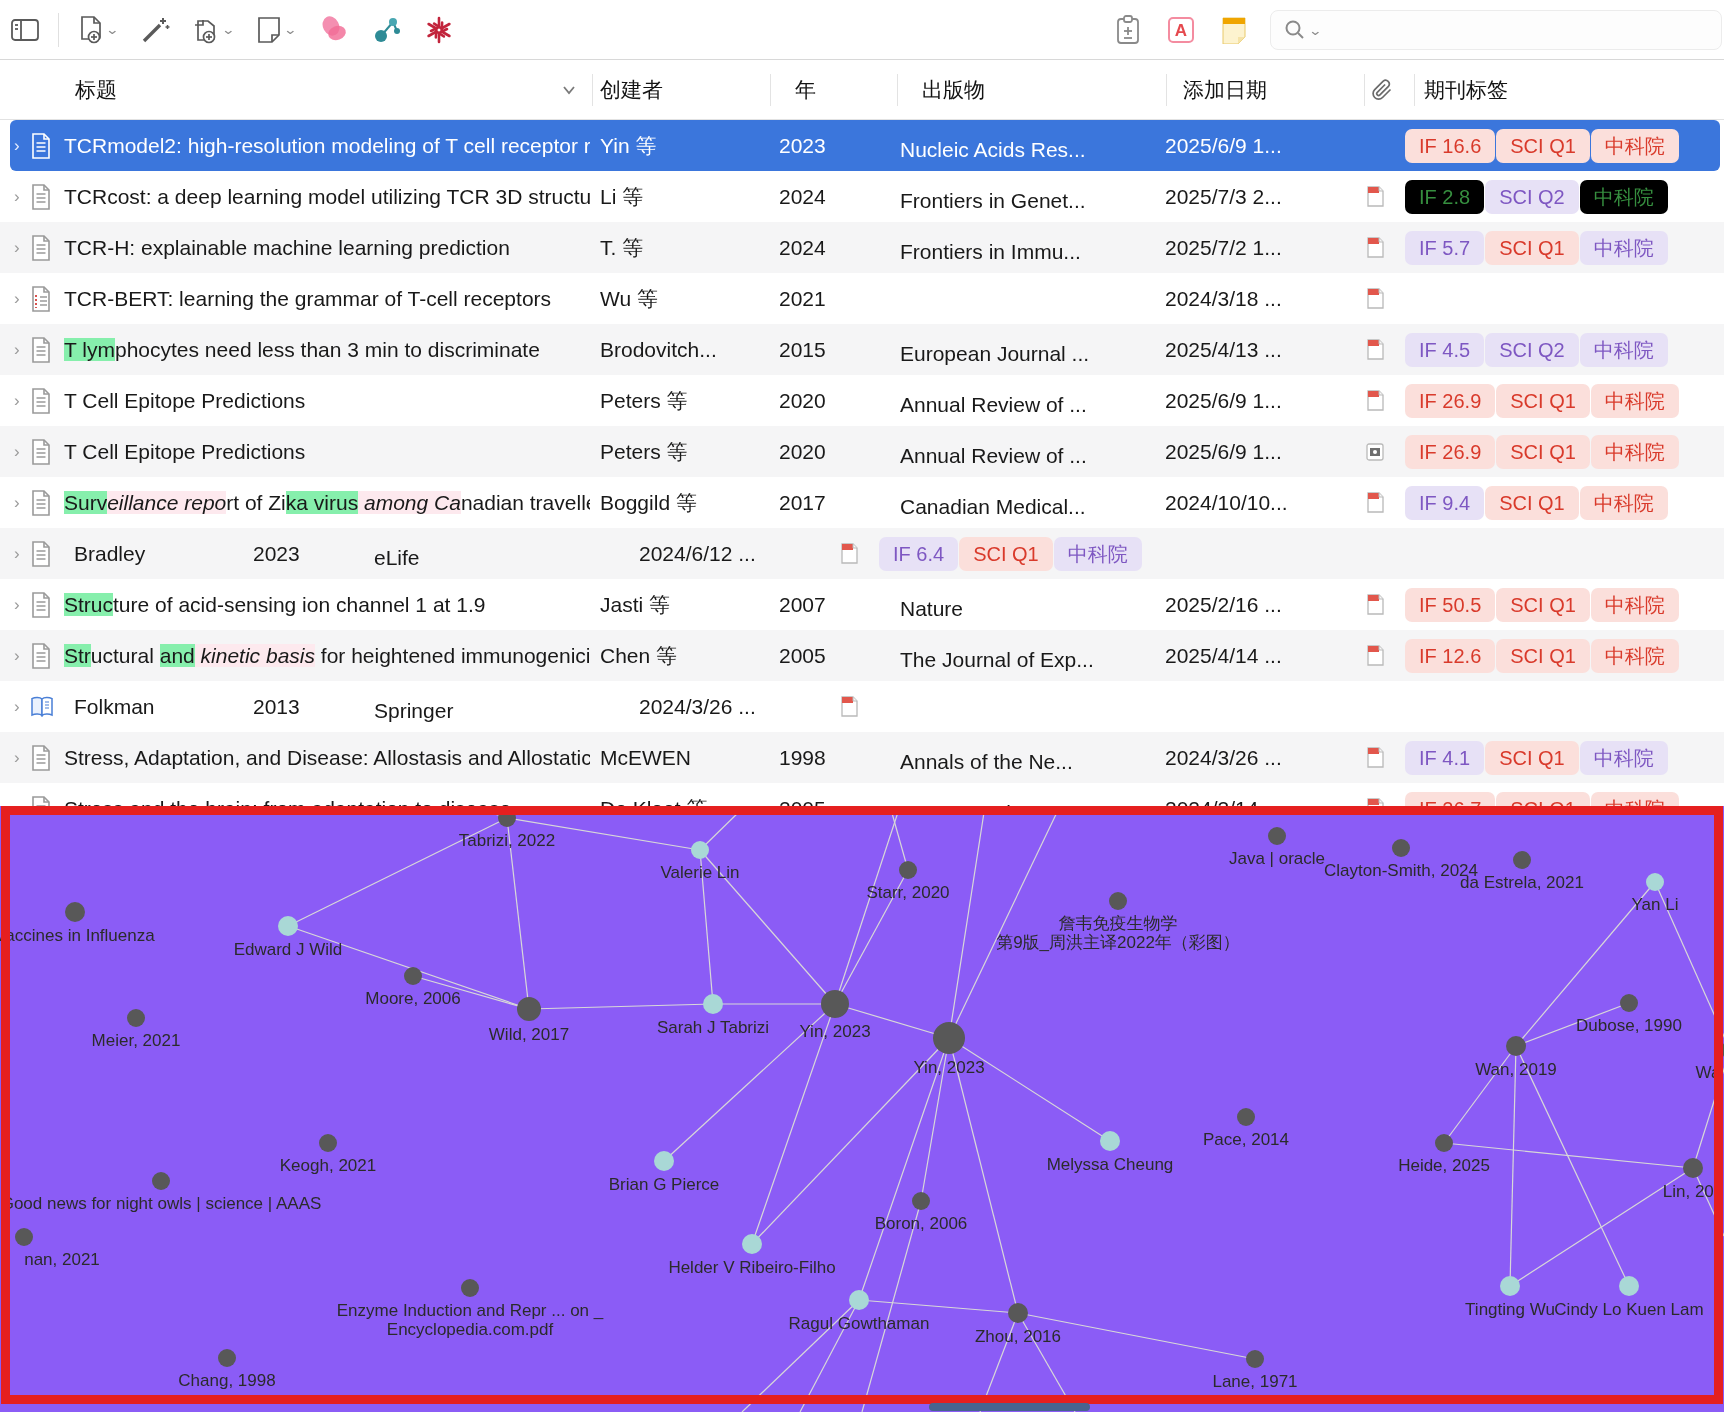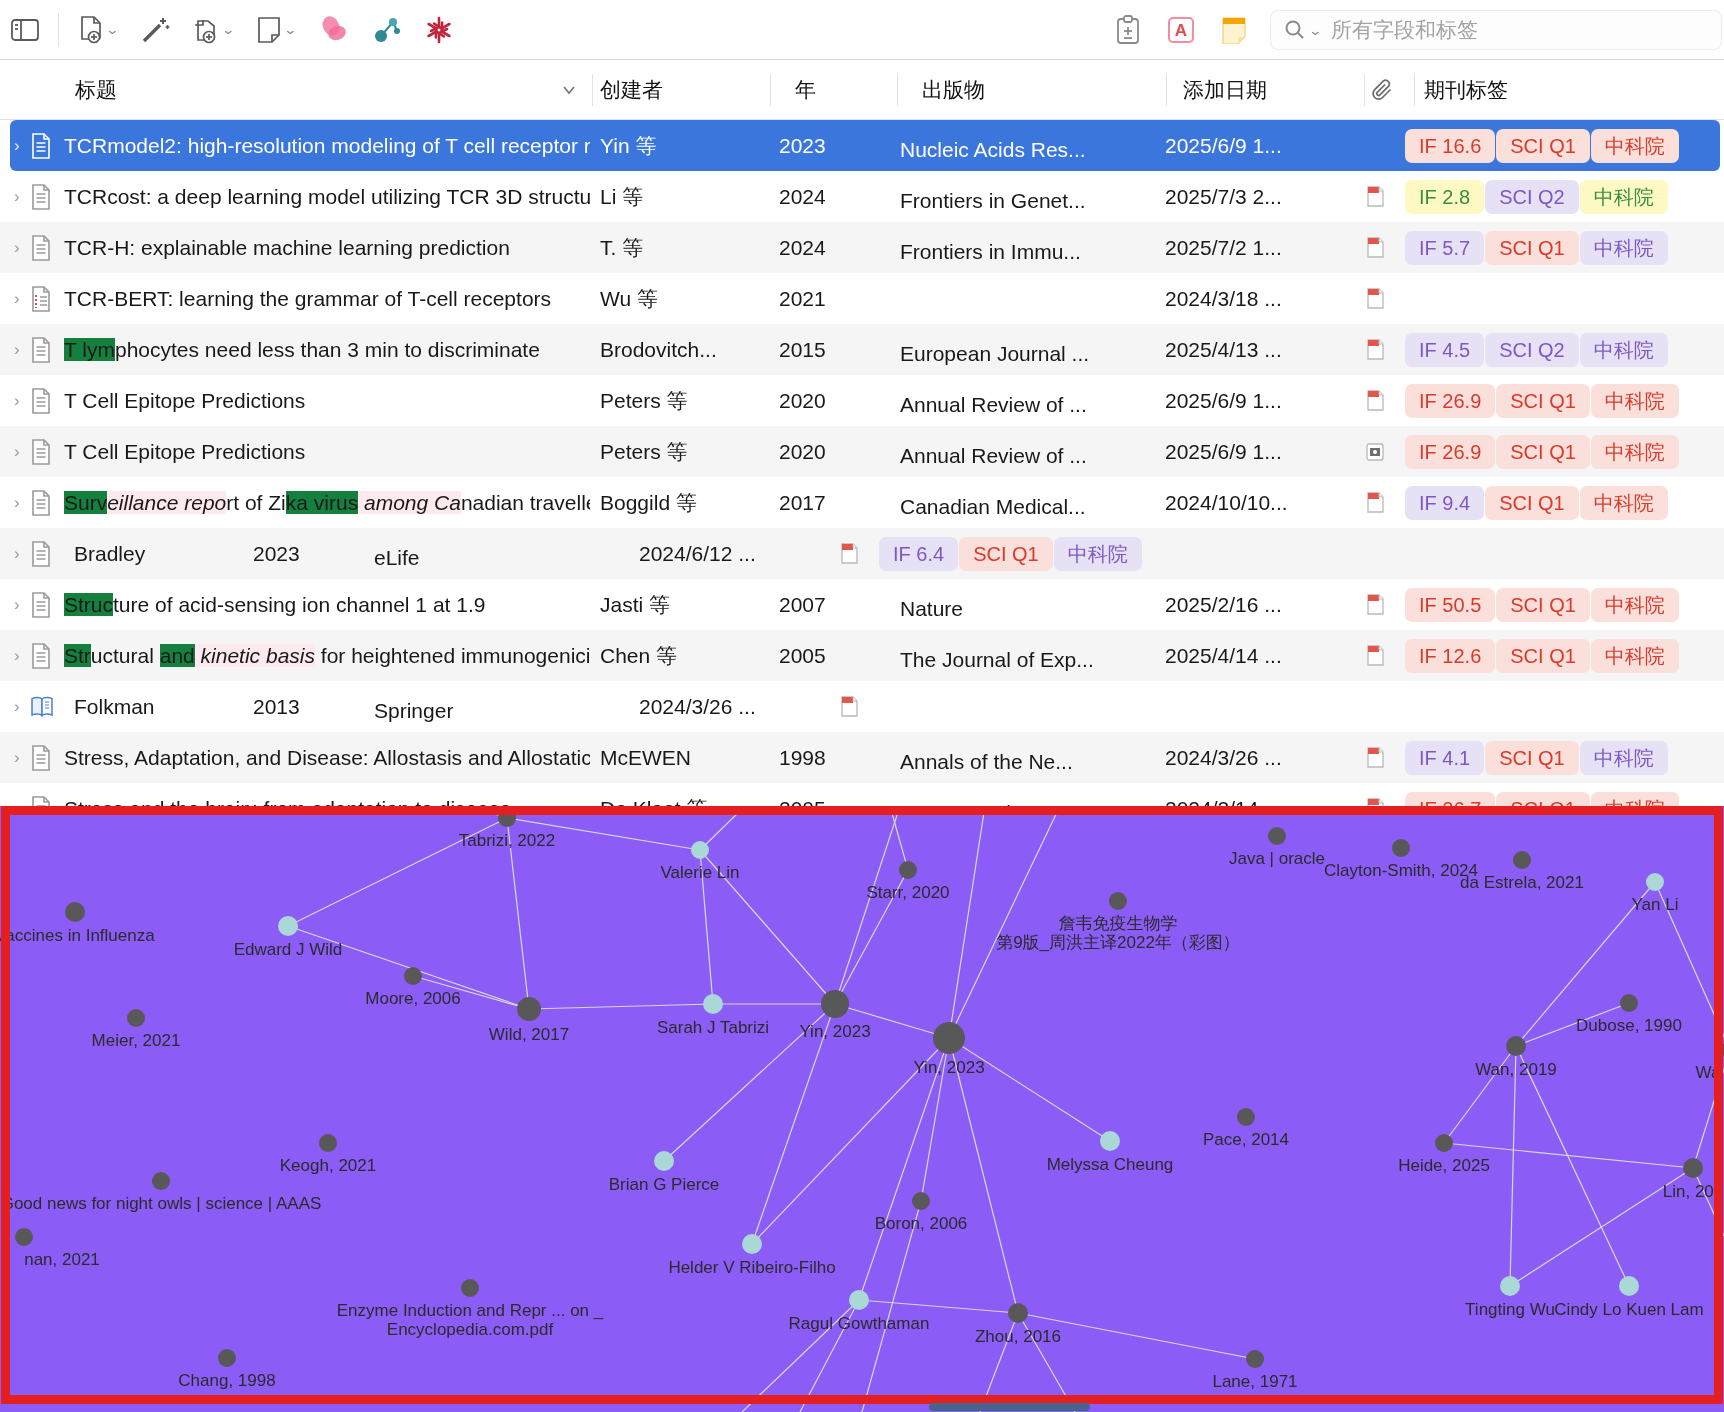--- a/index.html
+++ b/index.html
@@ -34,24 +34,24 @@
   .row.sel .c-exp { color:#e8efff; }
   .c-icon { width:34px; display:flex; align-items:center; }
   .c-title { width:526px; overflow:hidden; white-space:nowrap; }
   .c-creator { width:189px; padding-left:10px; overflow:hidden; white-space:nowrap; }
   .c-year { width:121px; overflow:hidden; white-space:nowrap; }
   .c-pub { width:265px; overflow:hidden; white-space:nowrap;margin-top:8px; }
   .c-date { width:180px; overflow:hidden; white-space:nowrap; }
   .c-att { width:60px; display:flex; justify-content:center; align-items:center; }
   .c-tags { flex:1; display:flex; align-items:center; gap:1px; overflow:hidden; }
   .hl1 { background:#fde9ee;font-style:italic; }
-  .hl2 { background:#15803d; }
+  .hl2 { background:#86efac; }
   .chip { flex:0 0 auto; font-size:20px; line-height:34px; height:34px; padding:0 14px; border-radius:7px; white-space:nowrap; }
   .chip.red { color:#d93a2b; background:#fbdfdb; }
-  .chip.green { color:#368f3f; background:#fef9c3; }
+  .chip.green { color:#368f3f; background:#000000; }
   .chip.purple { color:#7e57c2; background:#e7e1f6; }
   
   .graph-panel { position:absolute; left:0; top:806px; width:1724px; height:606px; background:#8b5cf6; z-index:3; }
   .graph-panel svg { position:absolute; left:0; top:0; }
   .red-frame { position:absolute; left:1px; top:806px; width:1722px; height:598px; border:9px solid #e51f1f; z-index:5; pointer-events:none; }
   .scroll-thumb { position:absolute; left:929px; top:1403px; width:161px; height:8px; background:#47648f; border-radius:4px; z-index:6; cursor:pointer; }
   .gnode-label { font-size:17px; fill:#2b2b2b; }
 </style>
 </head>
 <body>
@@ -162,21 +162,20 @@
         <rect x="2" y="2" width="22" height="6" fill="#f0a500"></rect>
         <path d="M24 21h-7v7z" fill="#f5e3a8"></path>
       </svg>
     </div>
     <div class="search-box">
       <svg width="24" height="24" viewBox="0 0 24 24" fill="none" stroke="#8a8a8a" stroke-width="2">
         <circle cx="10" cy="10" r="6.5"></circle>
           <line x1="15" y1="15" x2="20" y2="20"></line>
       </svg>
       <span class="chev" style="margin-right:8px">⌄</span>
-      <input type="text" value="" placeholder="所有字段和标签" style="">
     </div>
   </div>
 </div>
 
 <div class="thead">
   <div class="th" style="left:75px">标题</div>
   <svg class="th" style="left:560px;height:60px" width="18" viewBox="0 0 18 60">
     <polyline points="4,27 9,33 14,27" fill="none" stroke="#7a7a7a" stroke-width="1.8"></polyline>
   </svg>
   <div class="th" style="left:600px">创建者</div>

